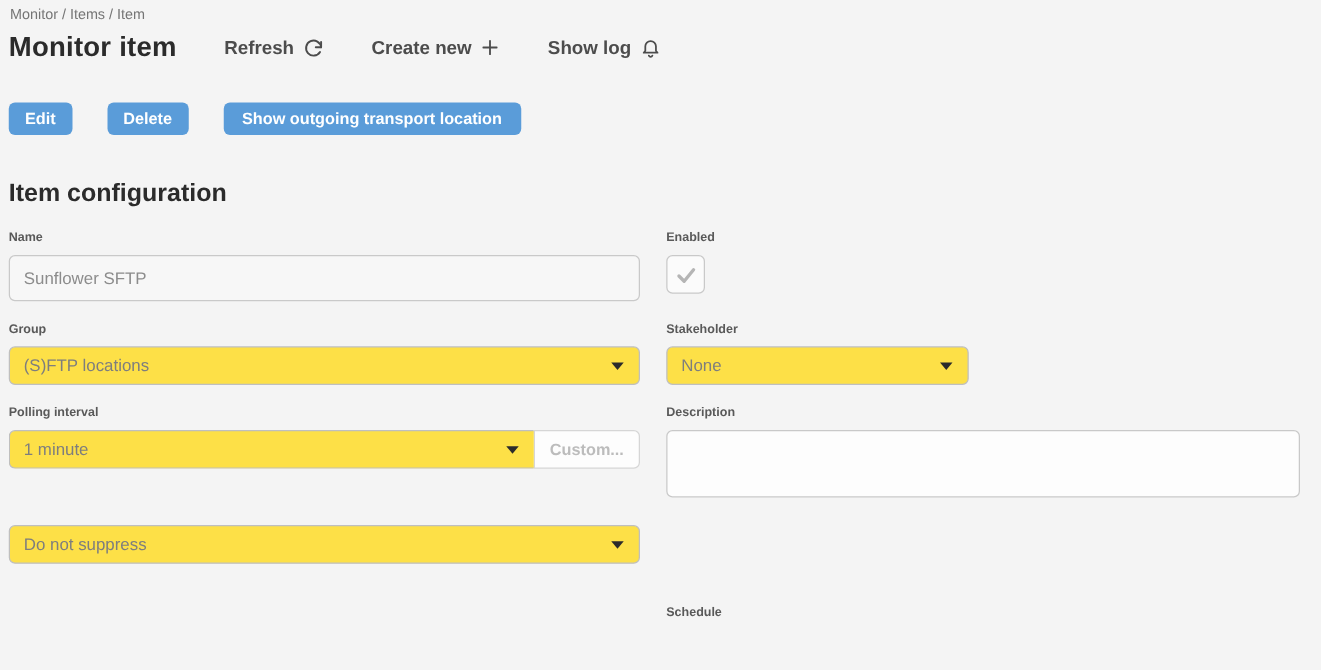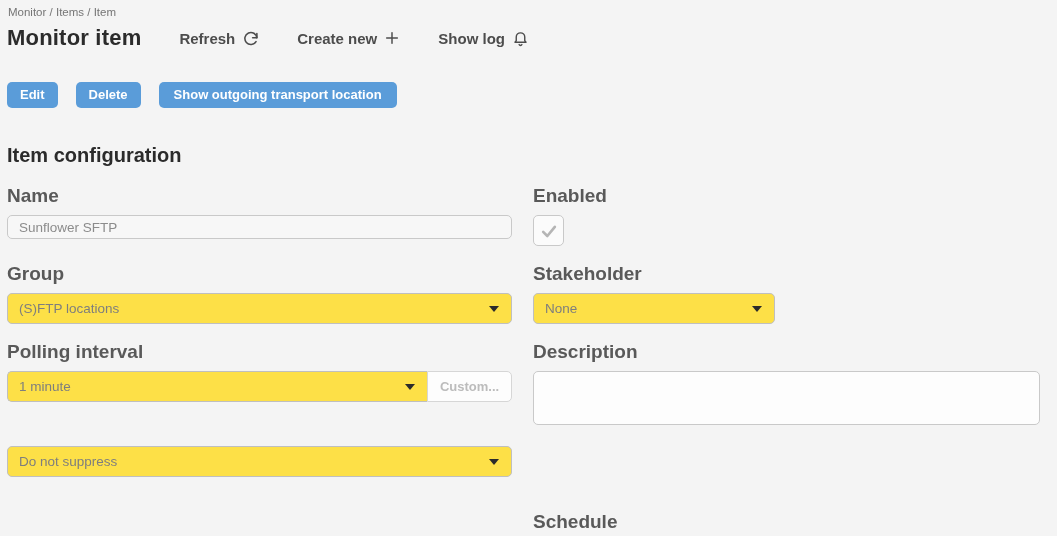--- a/index.html
+++ b/index.html
@@ -45,21 +45,21 @@
     font-family: "Liberation Sans", sans-serif;
   }
   .header-action:first-of-type { margin-left: 38px; }
   .action-icon { display: inline-flex; align-items: center; color: #4c4c4c; }
   .action-icon svg { display: block; }
 
   
   .toolbar {
     margin-top: 31px;
     display: flex;
-    gap: 18px;
+    gap: 28px;
   }
   .btn-blue {
     background: #5a9cd9;
     color: #ffffff;
     font-size: 13px;
     font-weight: 700;
     border: none;
     border-radius: 5px;
     padding: 6px 13px;
     height: 26px;
@@ -81,28 +81,28 @@
   .form-grid {
     margin-top: 18px;
     display: grid;
     grid-template-columns: 505px 507px;
     column-gap: 21px;
     align-items: start;
   }
   .field { margin-bottom: 17px; }
   .field-label {
     display: block;
-    font-size: 19px;
+    font-size: 10px;
     font-weight: 600;
     color: #595959;
     margin-bottom: 8px;
   }
   .text-input {
     width: 100%;
-    height: 24px;
+    height: 37px;
     border: 1px solid #c9c9c9;
     border-radius: 5px;
     background: #f7f7f7;
     padding: 0 11px;
     font-size: 13.5px;
     color: #8c8c8c;
     font-family: "Liberation Sans", sans-serif;
     outline: none;
   }
   .select {

